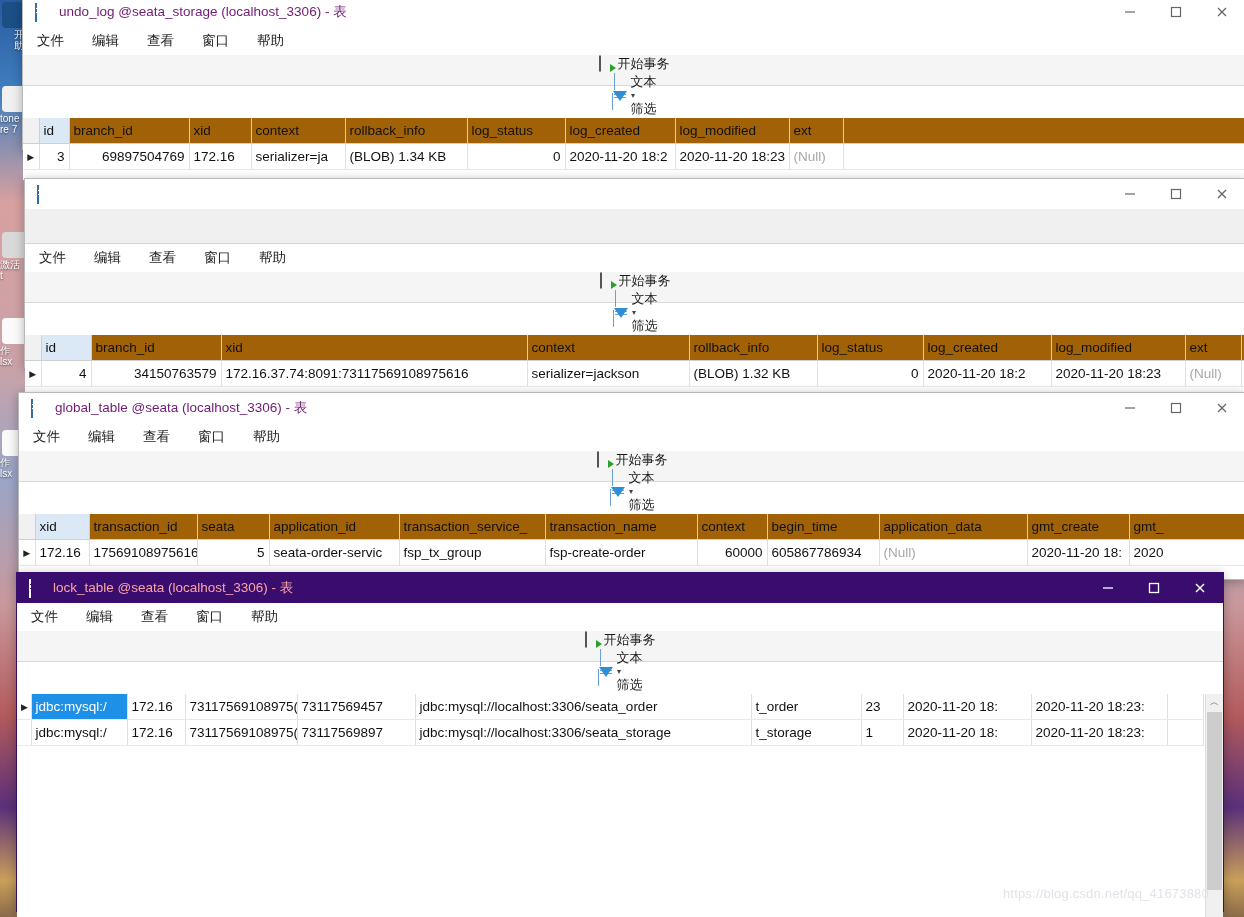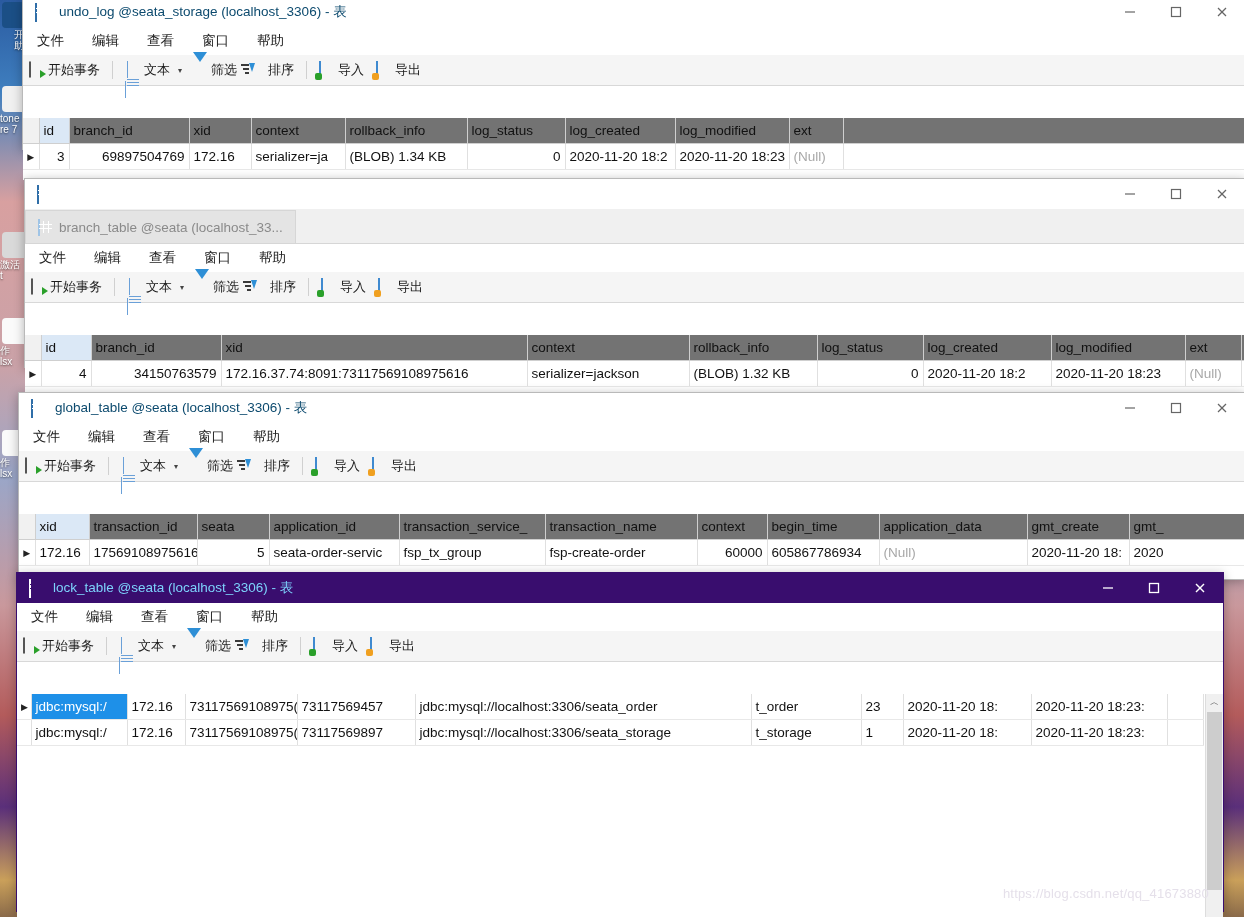--- a/index.html
+++ b/index.html
@@ -19,43 +19,43 @@
        box-shadow:0 2px 10px rgba(0,0,0,.28);}
   .titlebar{height:30px;display:flex;align-items:center;background:#fff;}
   .titlebar.active{background:#390d6e;}
   .tb-ico{width:16px;height:16px;margin:0 8px 0 12px;flex:0 0 auto;position:relative;}
   .grid-ico{width:15px;height:14px;background:#3f8ad0;border:1px solid #2f6ea8;box-sizing:border-box;}
   .grid-ico i{position:absolute;background:#fff;}
   .grid-ico .h1{left:1px;right:1px;top:4px;height:1px;}
   .grid-ico .h2{left:1px;right:1px;top:8px;height:1px;}
   .grid-ico .v1{top:1px;bottom:1px;left:5px;width:1px;}
   .grid-ico .v2{top:1px;bottom:1px;left:10px;width:1px;}
-  .title-txt{font-size:13.5px;color:#0c4a6e;white-space:nowrap;}
-  .titlebar.active .title-txt{color:#7dd3fc;}
+  .title-txt{font-size:13.5px;color:#701a75;white-space:nowrap;}
+  .titlebar.active .title-txt{color:#fca5a5;}
   .wbtns{margin-left:auto;display:flex;height:30px;}
   .wbtn{width:46px;height:30px;display:flex;align-items:center;justify-content:center;}
   .wbtn svg{display:block;}
   .menubar{height:28px;display:flex;align-items:center;background:#f5f5f5;border-bottom:1px solid #e3e3e3;}
   .menubar.plain{background:#fff;border-bottom:none;}
   .menu-item{font-size:13.5px;color:#222;padding:0 14px;white-space:nowrap;}
-  .toolbar{height:30px;display:flex;align-items:center;background:#f5f5f5;border-bottom:1px solid #d8d8d8;}
+  .toolbar{height:30px;display:flex;align-items:center;background:#f5f5f5;border-bottom:1px solid #d8d8d8;flex-direction:column;}
   .tbtn{display:flex;align-items:center;height:24px;padding:0 6px;font-size:13px;color:#1b1b1b;white-space:nowrap;}
   .tbtn .ic{width:16px;height:16px;margin-right:3px;position:relative;flex:0 0 auto;}
   .sep{width:1px;height:18px;background:#d0d0d0;margin:0 6px;}
   .caret{font-size:8px;color:#444;margin:0 4px 0 2px;}
   
   .tabrow{height:34px;display:flex;align-items:flex-end;background:#f0f0f0;border-bottom:1px solid #d6d6d6;}
   .tab{height:32px;display:flex;align-items:center;padding:0 12px;font-size:13.5px;white-space:nowrap;
        border:1px solid #d6d6d6;border-bottom:none;background:#e4e4e4;color:#8a8a8a;}
   .tab.sel{background:#fff;color:#1b1b1b;}
   .tab .tic{width:15px;height:14px;margin-right:6px;flex:0 0 auto;position:relative;}
   
   .grid{font-size:13.5px;color:#111;margin-top:32px;}
   .grid table{border-collapse:collapse;table-layout:fixed;}
-  .grid th{background:#737373;font-weight:normal;text-align:left;height:25px;
+  .grid th{background:#a16207;font-weight:normal;text-align:left;height:25px;
            border-right:1px solid #cfcfcf;border-bottom:1px solid #cfcfcf;
            padding:0 4px;overflow:hidden;white-space:nowrap;}
   .grid th.k{background:#dbe8f6;}
   .grid td{height:25px;border-right:1px solid #e0e0e0;border-bottom:1px solid #e8e8e8;
            padding:0 4px;overflow:hidden;white-space:nowrap;background:#fff;}
   .grid td.num{text-align:right;}
   .grid td.null{color:#a8a8a8;}
   .grid td.selcell{background:#1e90e8;color:#fff;}
   .rowhdr{width:16px;background:#fff;border-right:1px solid #cfcfcf;border-bottom:1px solid #e8e8e8;
           text-align:center;color:#222;font-size:9px;padding:0;}
@@ -231,26 +231,20 @@
       </span>
       <span class="wbtn">
         <svg width="14" height="14" viewBox="0 0 14 14">
             <line x1="3" y1="3" x2="11" y2="11" stroke="#666" stroke-width="1.2"></line>
             <line x1="11" y1="3" x2="3" y2="11" stroke="#666" stroke-width="1.2"></line>
           </svg>
       </span>
     </span>
   </div>
   <div class="tabrow">
-    <span class="tab">
-      <span class="tic">
-        <span class="grid-ico" style="background:#9fc4e6;border-color:#9fc4e6;"><i class="h1"></i><i class="h2"></i><i class="v1"></i><i class="v2"></i></span>
-      </span>
-      <span>branch_table @seata (localhost_33...</span>
-    </span>
   </div>
   <div class="menubar plain">
     <span class="menu-item">文件</span>
     <span class="menu-item">编辑</span>
     <span class="menu-item">查看</span>
     <span class="menu-item">窗口</span>
     <span class="menu-item">帮助</span>
   </div>
   <div class="toolbar">
     <span class="tbtn">

